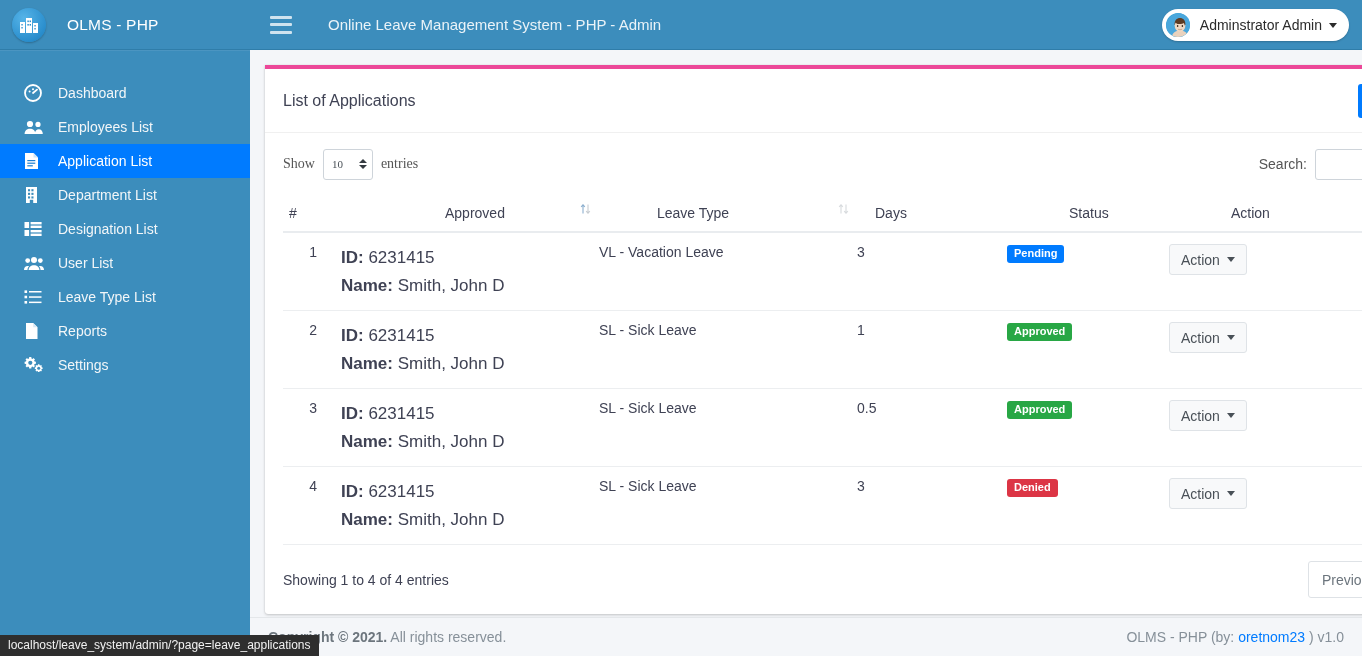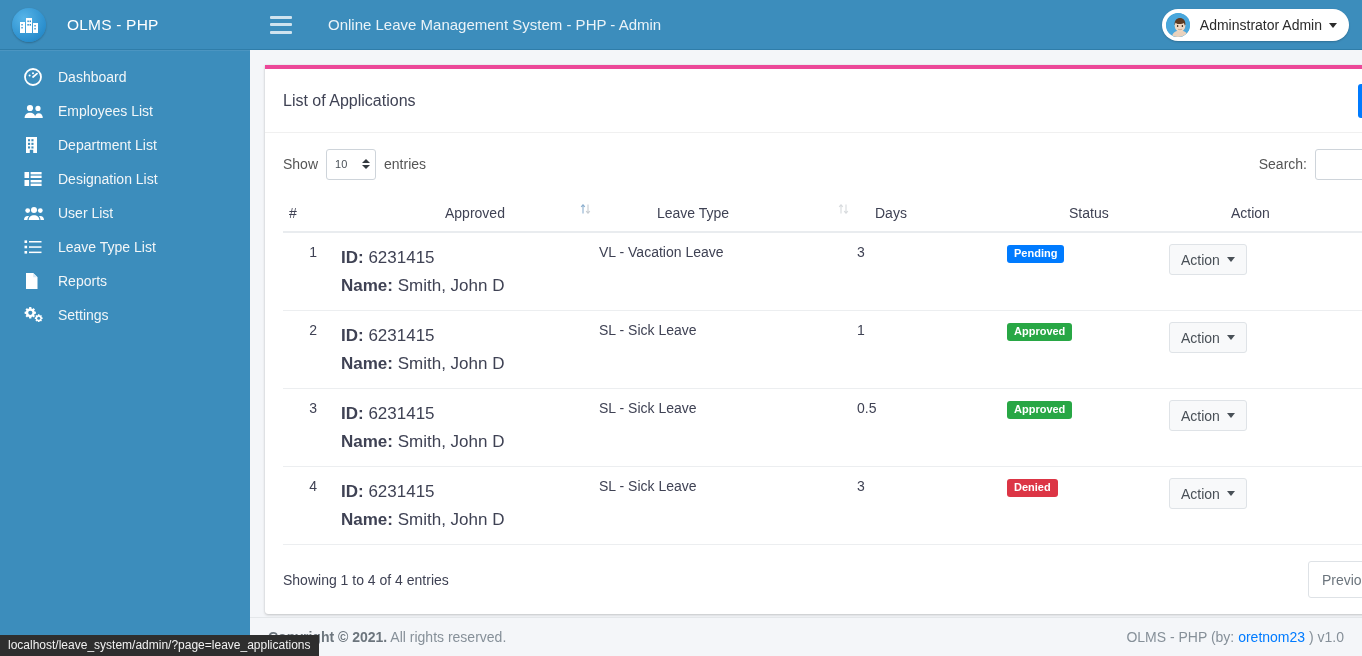--- a/index.html
+++ b/index.html
@@ -30,21 +30,21 @@
     background: radial-gradient(circle at 35% 30%, #56b4e8 0%, #2a8ecd 70%, #1d7cb8 100%);
     display: flex; align-items: center; justify-content: center;
     flex: 0 0 auto;
     box-shadow: 0 1px 2px rgba(0,0,0,.25);
   }
   #brand-title {
     margin-left: 12px;
     font-size: 15.5px; letter-spacing: .2px;
     color: #ffffff;
   }
-  #nav { padding-top: 10px; }
+  #nav { padding-top: 26px; }
   .nav-item {
     display: flex; align-items: center;
     height: 34px;
     padding-left: 24px;
     font-size: 14px;
     color: #f2f6f8;
     cursor: pointer;
   }
   .nav-item.active { background: #007bff; color: #fff; }
   .nav-icon {
@@ -128,21 +128,21 @@
   }
   .plus-glyph { font-size: 14px; font-weight: bold; line-height: 1; }
 
   #card-body { padding: 14px 18px 12px 18px; }
 
   
   #dt-top {
     display: flex; align-items: center; justify-content: space-between;
     height: 34px; margin-bottom: 14px;
   }
-  #dt-length { display: flex; align-items: center; gap: 8px; font-size: 14px; color: #555; }
+  #dt-length { display: flex; align-items: center; gap: 8px; font-size: 14px; color: #555; font-family: Liberation Serif, serif; }
   #length-select {
     appearance: none; -webkit-appearance: none;
     font-family: inherit; font-size: 11px; color: #495057;
     height: 31px; width: 50px;
     padding: 0 18px 0 8px;
     border: 1px solid #ced4da; border-radius: 3px;
     background: #fff; cursor: pointer;
   }
   .select-wrap { position: relative; display: inline-block; }
   .select-arrows {
@@ -308,20 +308,32 @@
         <svg width="20" height="16" viewBox="0 0 20 16">
             <circle cx="6" cy="5" r="3.1" fill="#fff"></circle>
             <circle cx="14" cy="5.4" r="2.6" fill="#fff"></circle>
             <path d="M0.6 15c0-3.3 2.5-5.2 5.4-5.2s5.4 1.9 5.4 5.2z" fill="#fff"></path>
             <path d="M10.8 15c0-2.9 1.8-4.7 4-4.7s4 1.8 4 4.7z" fill="#fff"></path>
           </svg>
       </span>
       <span>Employees List</span>
     </div>
 
+    <div class="nav-item active">
+      <span class="nav-icon">
+        <svg width="15" height="18" viewBox="0 0 15 18">
+            <path d="M1 1h8.5L14 5.5V17H1z" fill="#fff"></path>
+            <path d="M9.5 1v4.5H14" fill="#cfe6f7"></path>
+            <rect x="3.3" y="8" width="8" height="1.2" fill="#1f7fd0"></rect>
+            <rect x="3.3" y="10.6" width="8" height="1.2" fill="#1f7fd0"></rect>
+            <rect x="3.3" y="13.2" width="5.5" height="1.2" fill="#1f7fd0"></rect>
+          </svg>
+      </span>
+      <span>Application List</span>
+    </div>
 
     <div class="nav-item">
       <span class="nav-icon">
         <svg width="15" height="18" viewBox="0 0 15 18">
             <rect x="2" y="1" width="11" height="16" fill="#fff"></rect>
             <rect x="4" y="3.2" width="2.1" height="2.1" fill="#3c8dbc"></rect>
             <rect x="7.4" y="3.2" width="2.1" height="2.1" fill="#3c8dbc"></rect>
             <rect x="4" y="6.8" width="2.1" height="2.1" fill="#3c8dbc"></rect>
             <rect x="7.4" y="6.8" width="2.1" height="2.1" fill="#3c8dbc"></rect>
             <rect x="4" y="10.4" width="2.1" height="2.1" fill="#3c8dbc"></rect>

